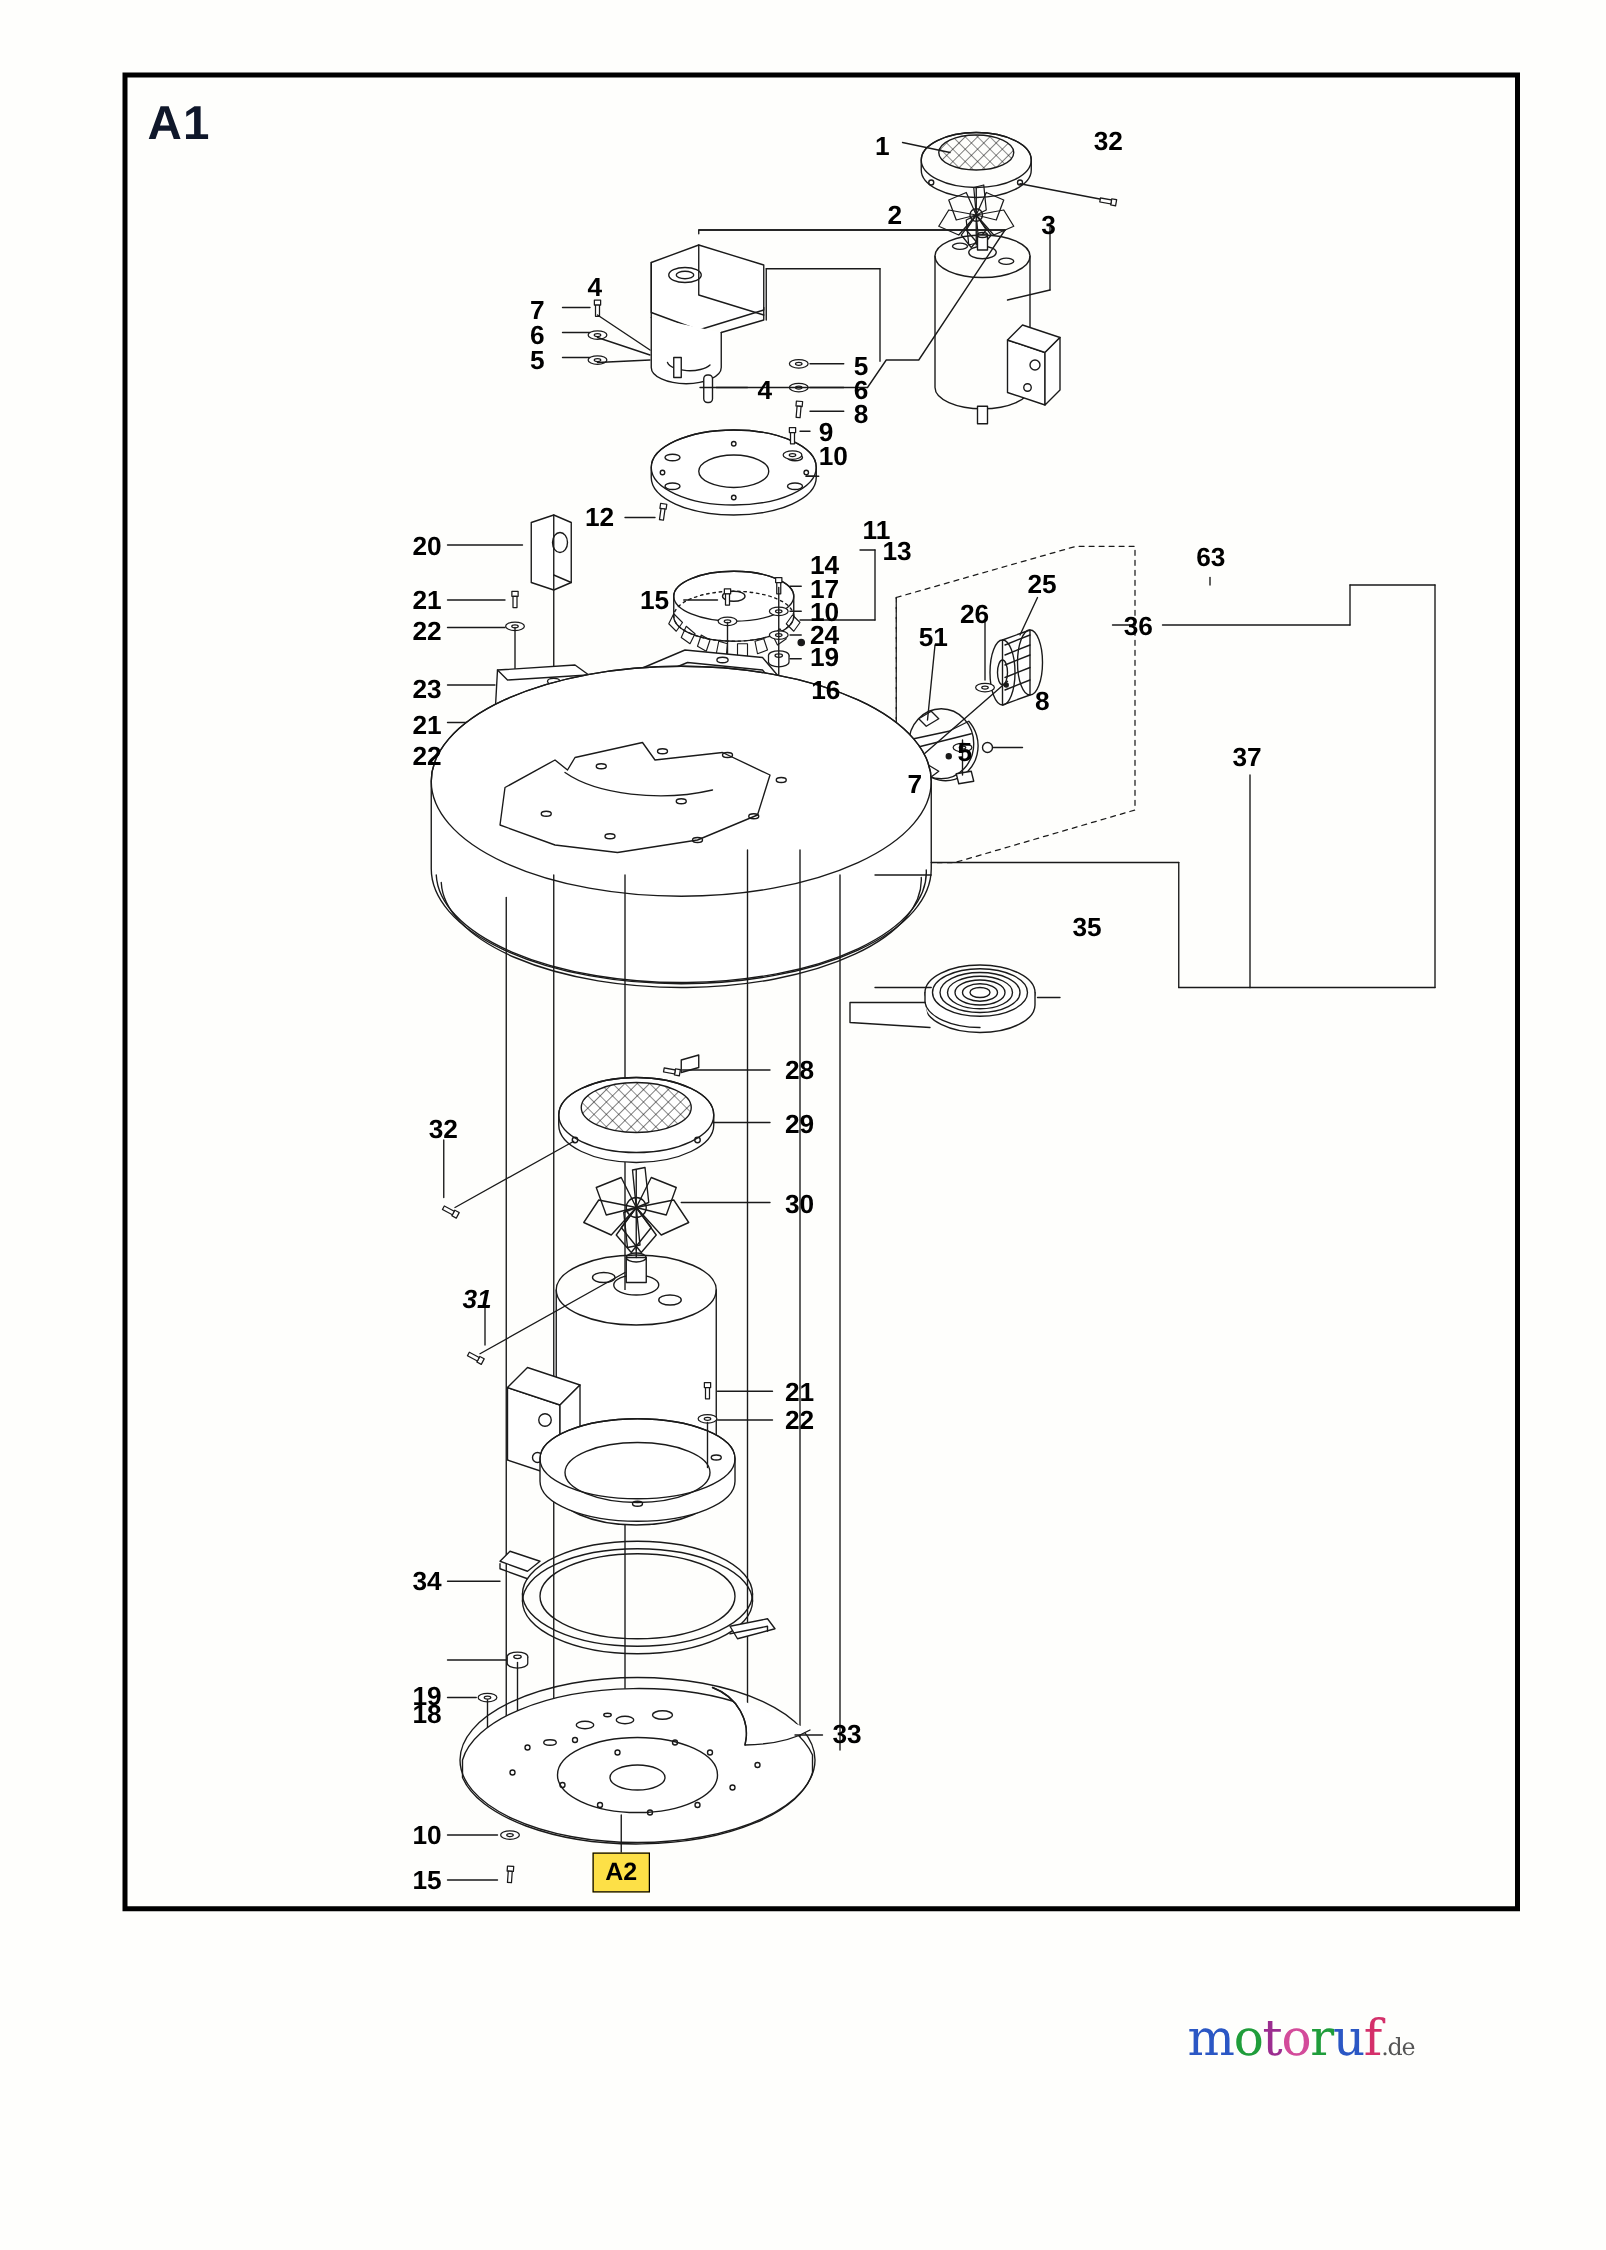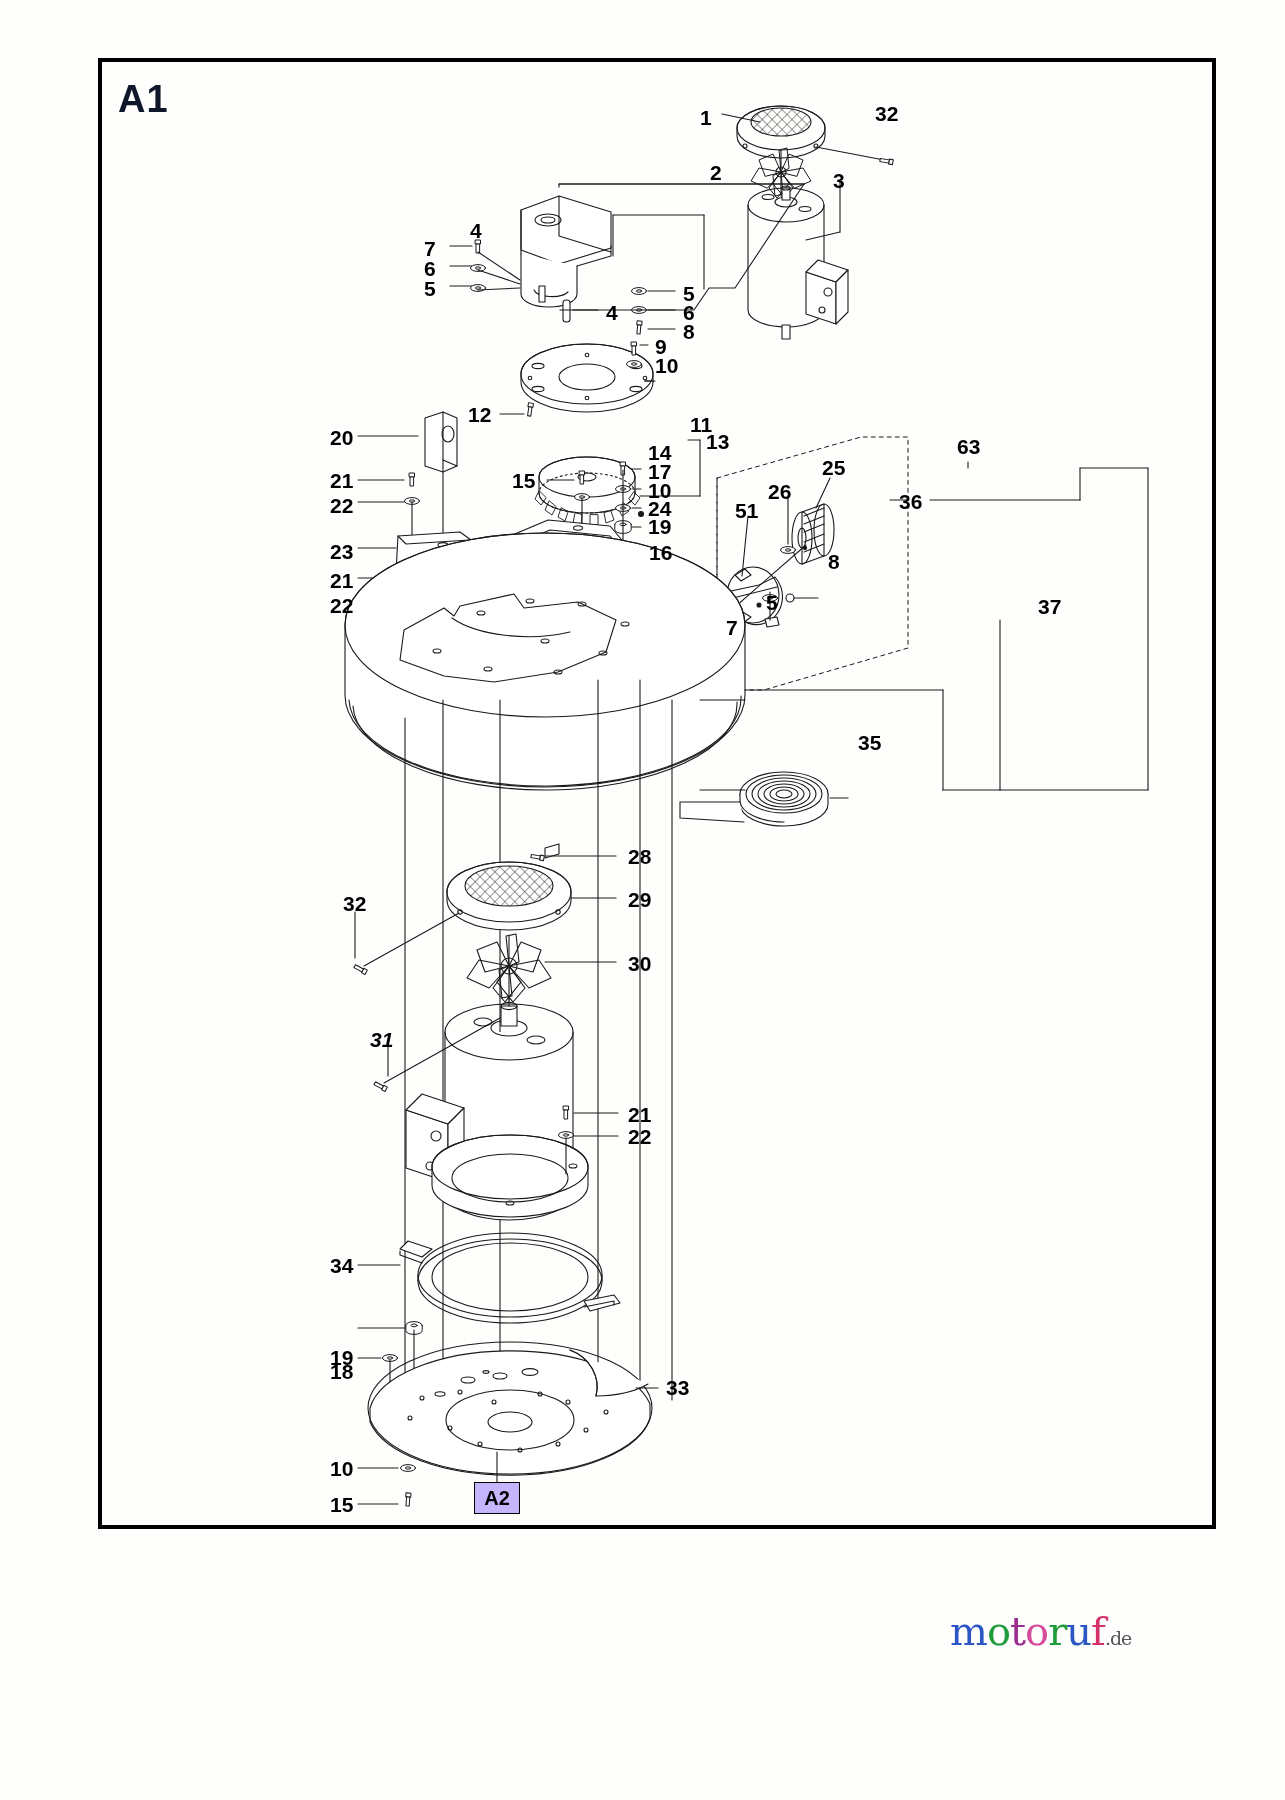--- a/index.html
+++ b/index.html
@@ -34,21 +34,21 @@
     position: absolute;
     font-size: 21px;
     font-weight: bold;
     color: #000;
     line-height: 1;
     white-space: nowrap;
   }
   .boxed-ref {
     position: absolute;
     border: 1.5px solid #000;
-    background: #c4b5fd;
+    background: #fde047;
     font-size: 20px;
     font-weight: bold;
     text-align: center;
     line-height: 30px;
     width: 46px; height: 32px;
     color: #000;
   }
   #art { position: absolute; left: 0; top: 0; }
   #wm {
     position: absolute;
@@ -564,21 +564,21 @@
   <div class="callout" style="left:648px;top:498px;">24</div>
   <div class="callout" style="left:899px;top:491px;">36</div>
   <div class="callout" style="left:735px;top:500px;">51</div>
   <div class="callout" style="left:648px;top:516px;">19</div>
   <div class="callout" style="left:330px;top:541px;">23</div>
   <div class="callout" style="left:649px;top:542px;">16</div>
   <div class="callout" style="left:828px;top:551px;">8</div>
   <div class="callout" style="left:330px;top:570px;">21</div>
   <div class="callout" style="left:766px;top:592px;">5</div>
   <div class="callout" style="left:330px;top:595px;">22</div>
-  <div class="callout" style="left:1038px;top:596px;">37</div>
+  <div class="callout" style="left:986px;top:596px;">37</div>
   <div class="callout" style="left:726px;top:617px;">7</div>
   <div class="callout" style="left:858px;top:732px;">35</div>
   <div class="callout" style="left:628px;top:846px;">28</div>
   <div class="callout" style="left:628px;top:889px;">29</div>
   <div class="callout" style="left:343px;top:893px;">32</div>
   <div class="callout" style="left:628px;top:953px;">30</div>
   <div class="callout" style="left:370px;top:1029px;font-style:italic;">31</div>
   <div class="callout" style="left:628px;top:1104px;">21</div>
   <div class="callout" style="left:628px;top:1126px;">22</div>
   <div class="callout" style="left:330px;top:1255px;">34</div>

